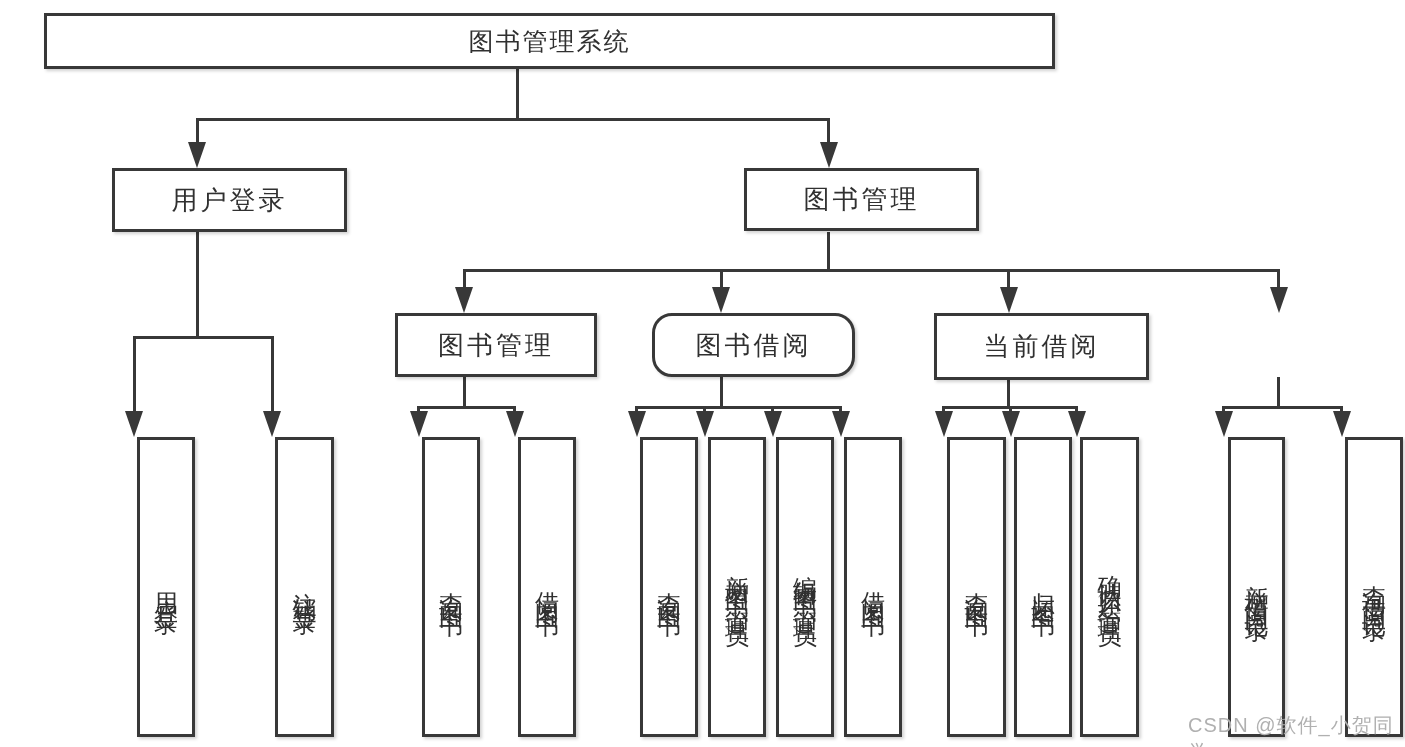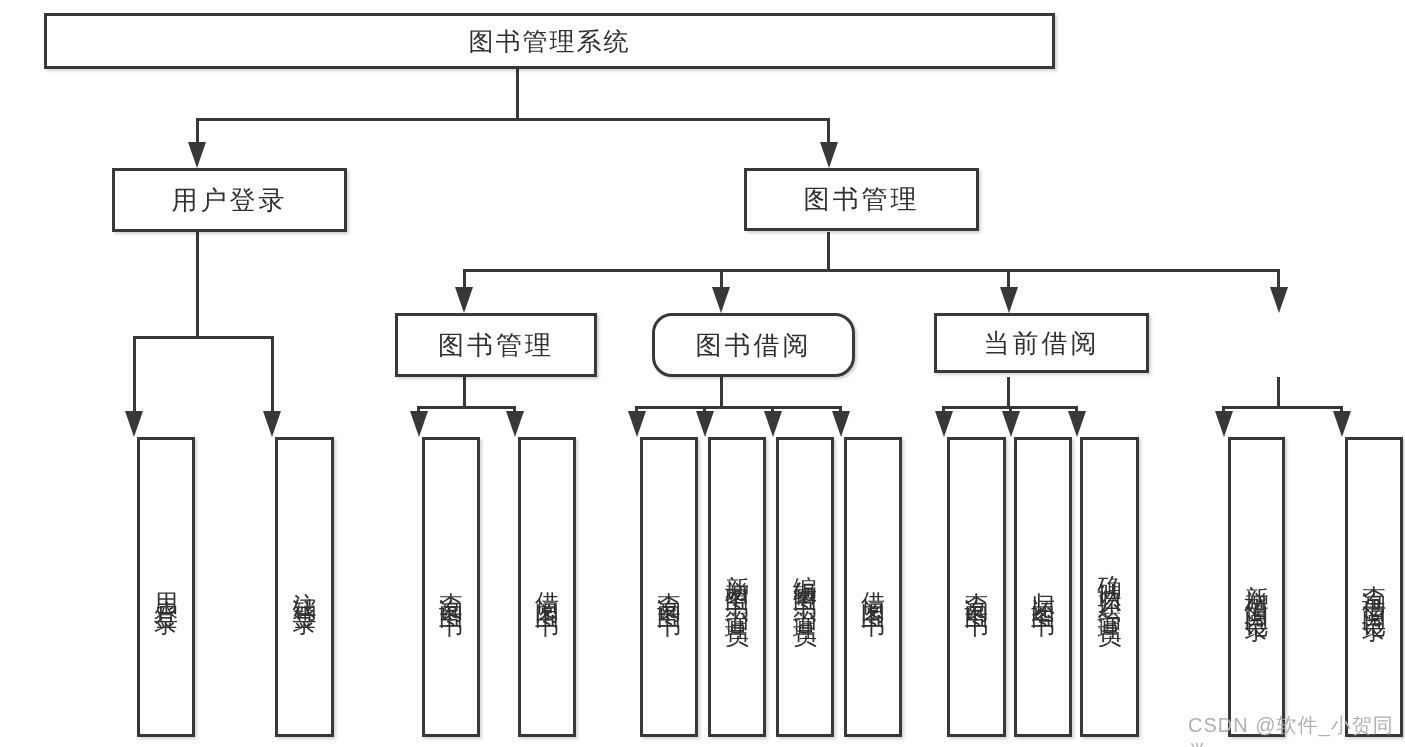--- a/index.html
+++ b/index.html
@@ -58,21 +58,21 @@
 
 <div class="canvas">
 
   <div class="node root" style="left:12px;top:13px;width:1011px;height:56px;">图书管理系统</div>
 
   <div class="node" style="left:80px;top:168px;width:235px;height:64px;">用户登录</div>
   <div class="node" style="left:712px;top:168px;width:235px;height:63px;">图书管理</div>
 
   <div class="node" style="left:363px;top:313px;width:202px;height:64px;">图书管理</div>
   <div class="node" style="left:620px;top:313px;width:203px;height:64px;border-radius:20px;">图书借阅</div>
-  <div class="node" style="left:902px;top:313px;width:215px;height:60px;">当前借阅</div>
+  <div class="node" style="left:902px;top:313px;width:215px;height:67px;">当前借阅</div>
 
   <div class="node leaf" style="left:105px;top:437px;width:58px;height:300px;">用户登录</div>
   <div class="node leaf" style="left:243px;top:437px;width:59px;height:300px;">注销登录</div>
 
   <div class="node leaf" style="left:390px;top:437px;width:58px;height:300px;">查询图书</div>
   <div class="node leaf" style="left:486px;top:437px;width:58px;height:300px;">借阅图书</div>
 
   <div class="node leaf" style="left:608px;top:437px;width:58px;height:300px;">查询图书</div>
   <div class="node leaf" style="left:676px;top:437px;width:58px;height:300px;">新增图书（管理员）</div>
   <div class="node leaf" style="left:744px;top:437px;width:58px;height:300px;">编辑图书（管理员）</div>

